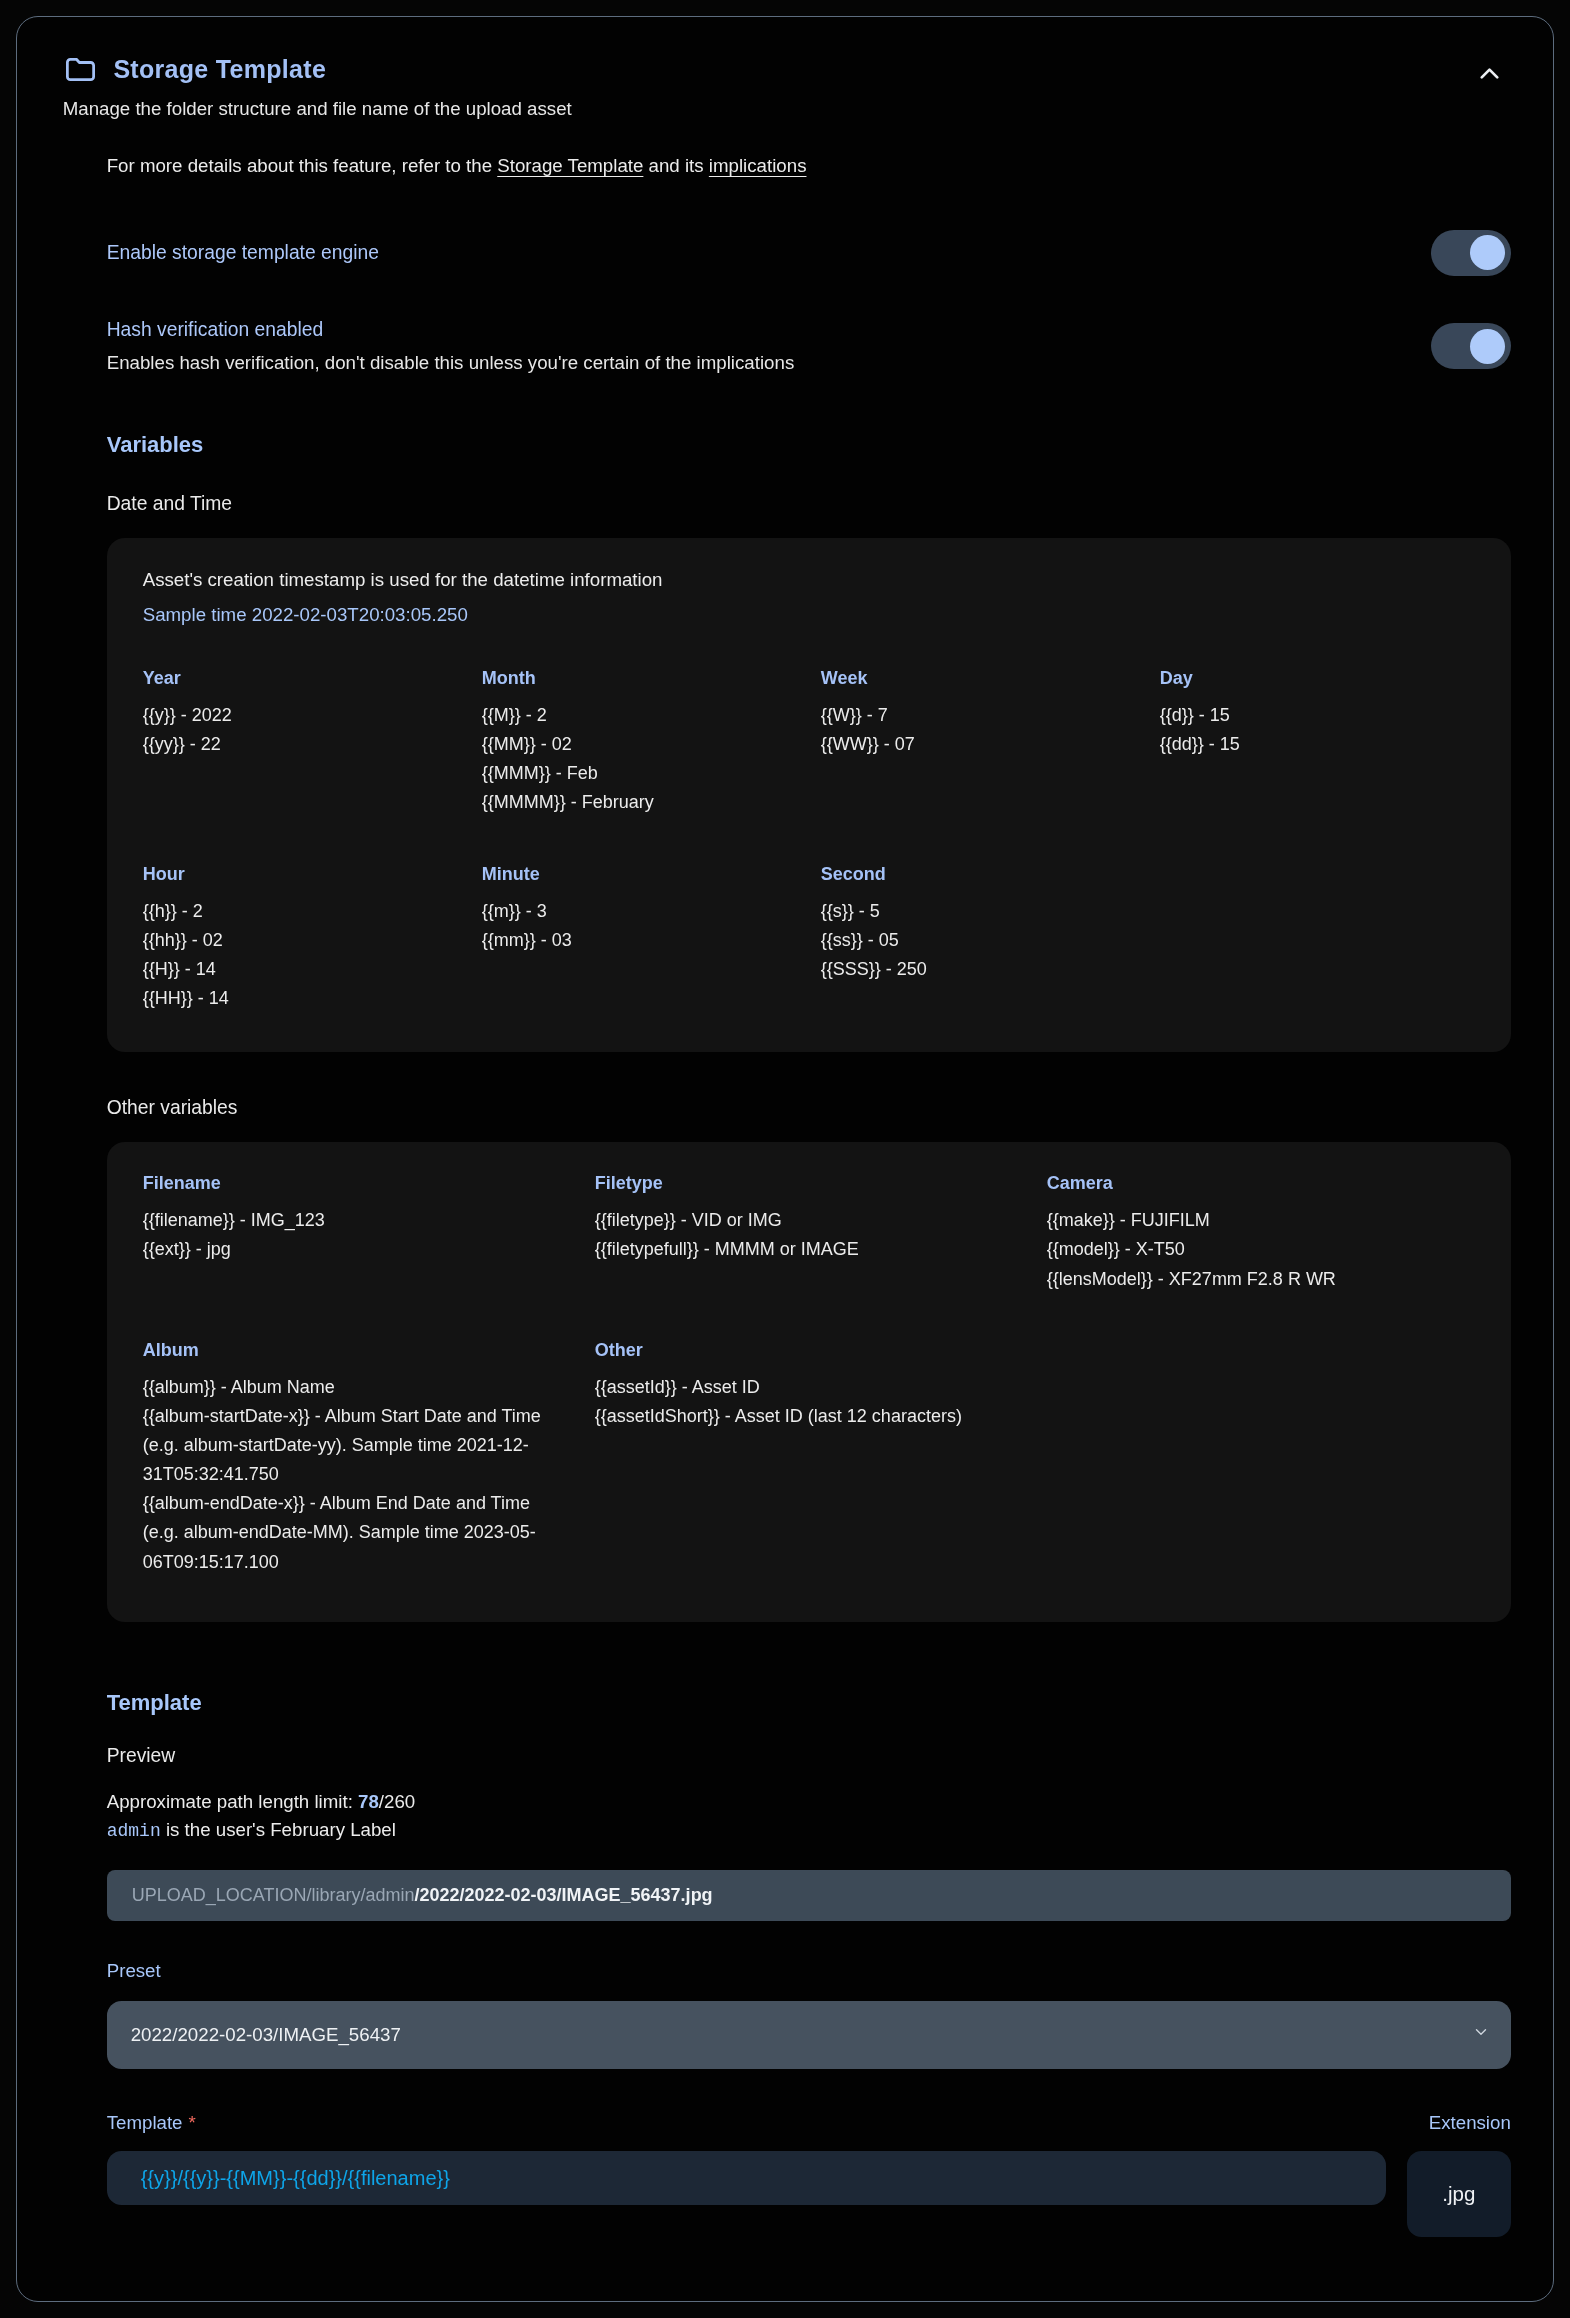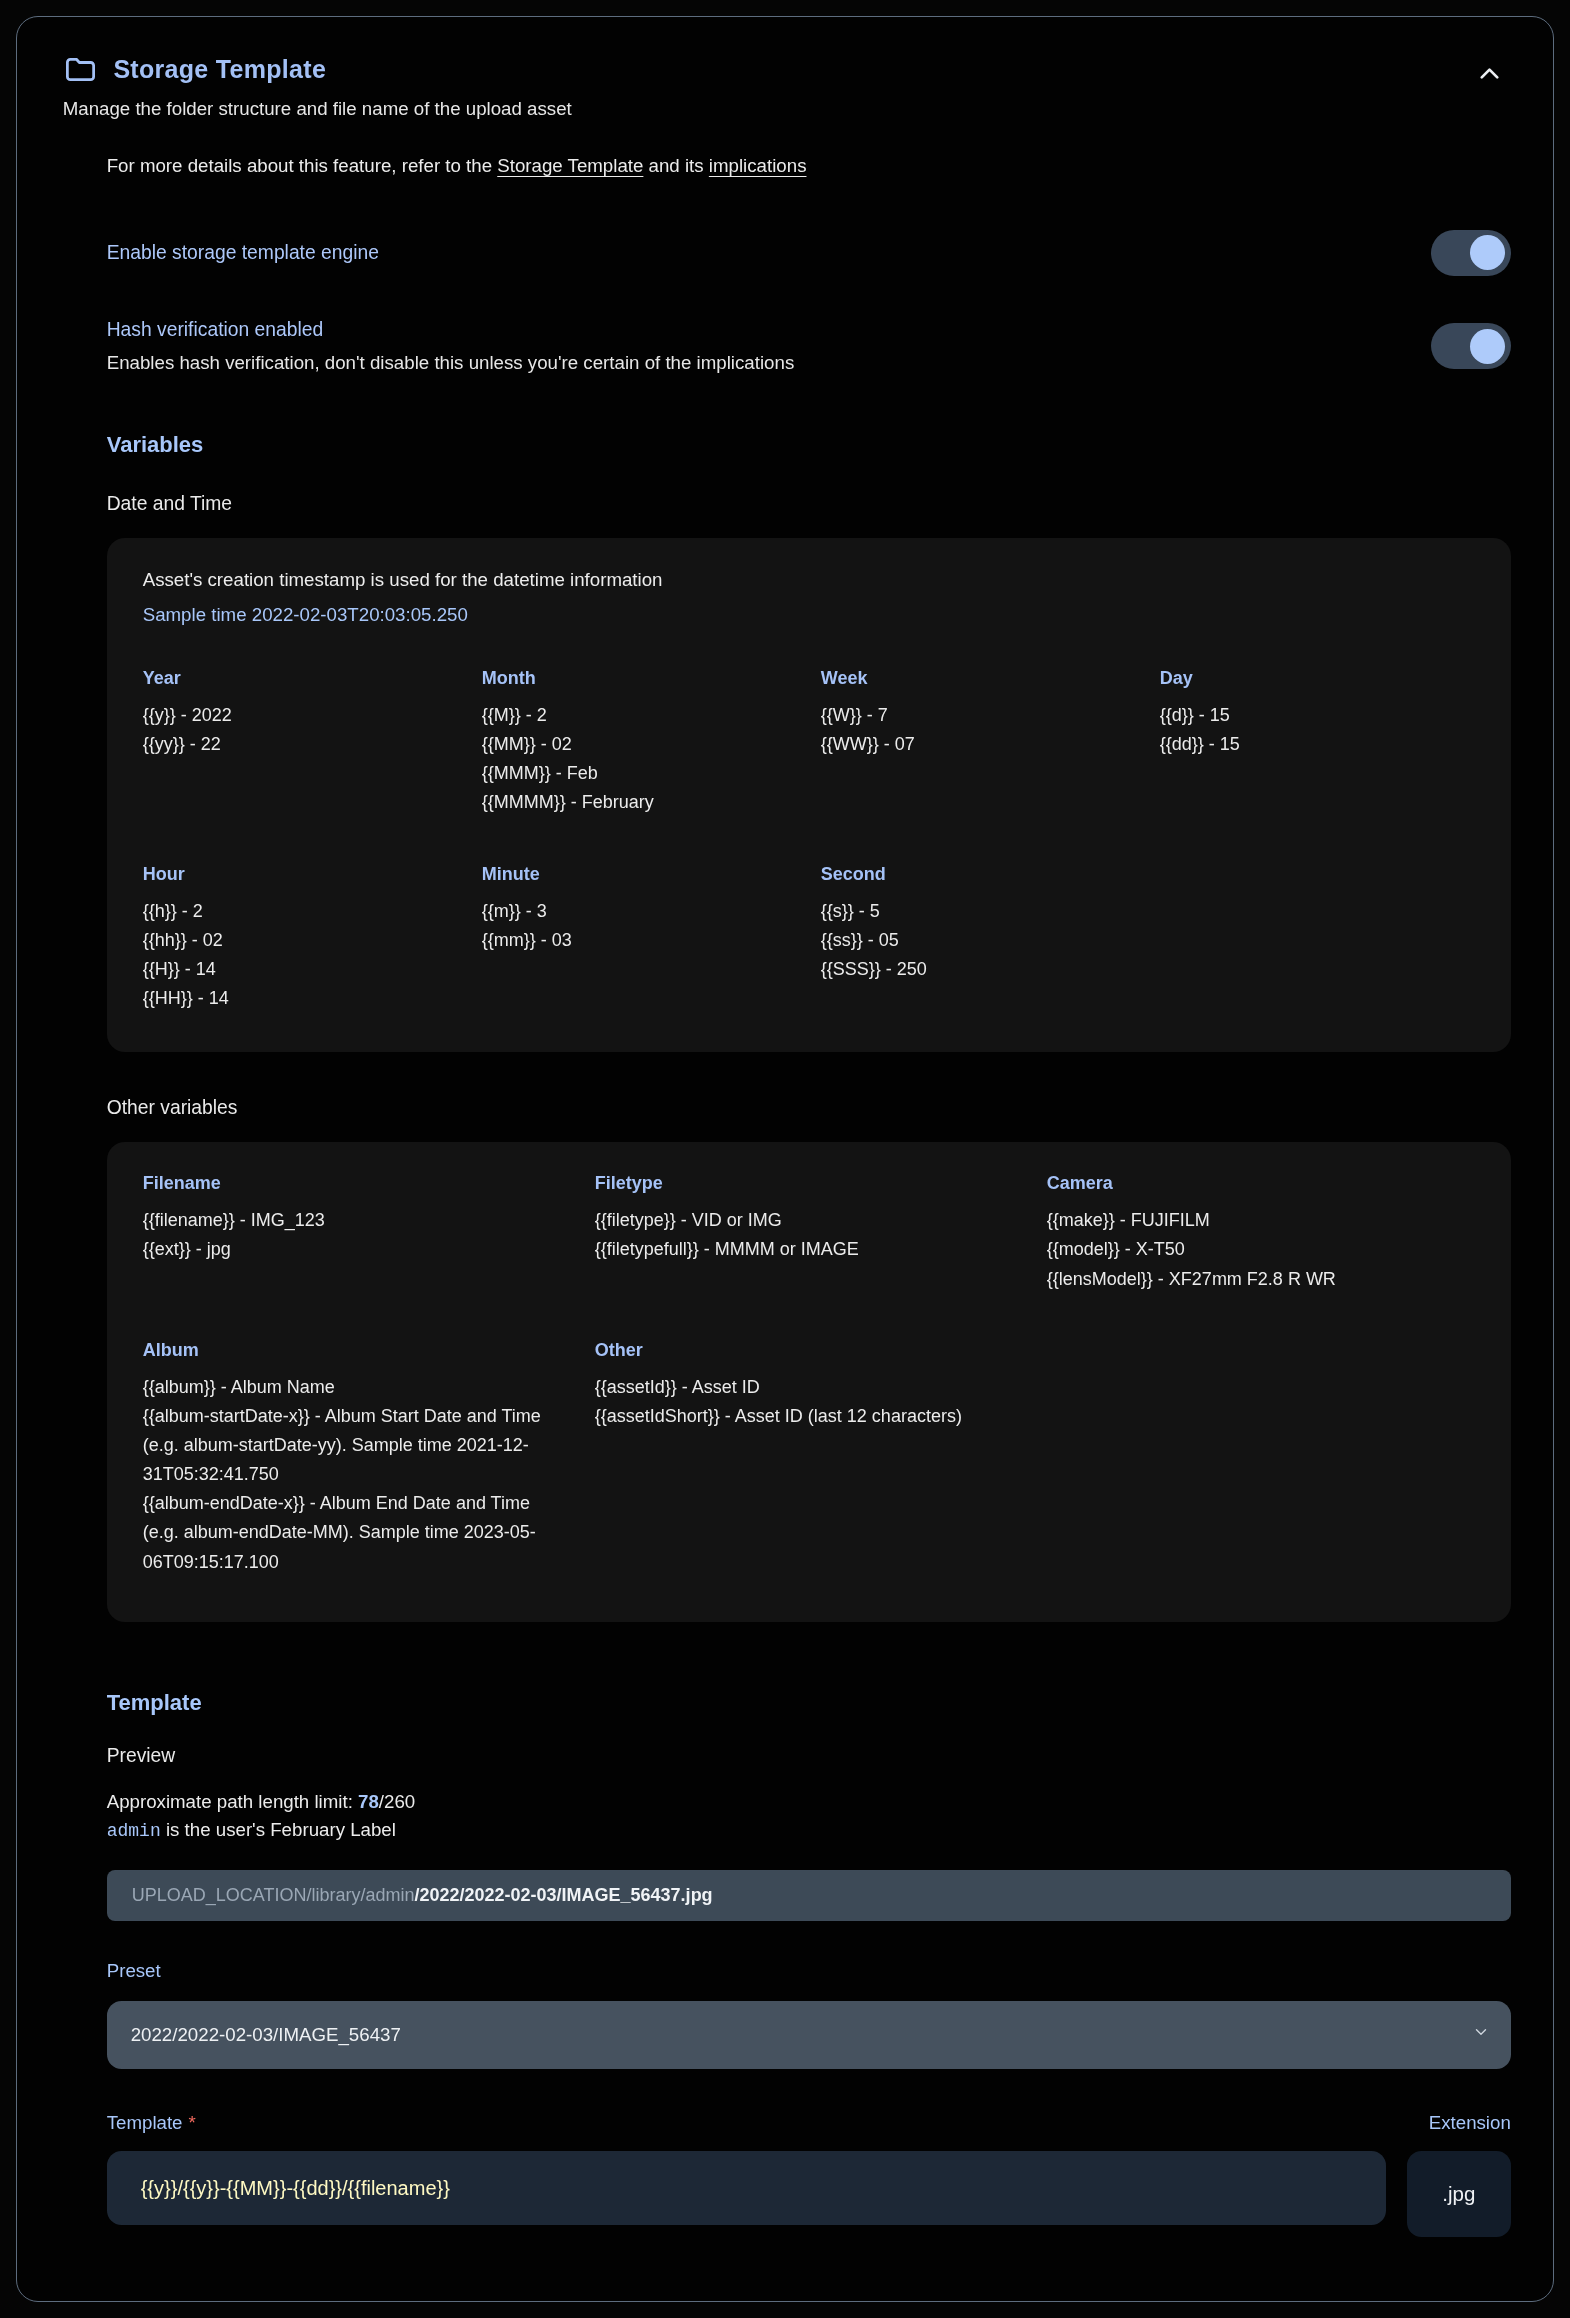--- a/index.html
+++ b/index.html
@@ -62,22 +62,22 @@
   .preset-label { color:#a8c7fa; font-size:18.7px; margin-bottom:19.3px; }
   .preset-select { background:#46525f; border-radius:14.5px; height:68px; display:flex; align-items:center; padding:0 24px; margin-bottom:43px; cursor:pointer; position:relative; }
   .preset-select .preset-value { color:#eef1f4; font-size:18.7px; }
   .preset-select svg { position:absolute; right:20.5px; top:22px; width:18px; height:18px; }
 
   .field-labels { display:flex; justify-content:space-between; align-items:flex-end; margin-bottom:17px; }
   .field-label { color:#a8c7fa; font-size:18.7px; }
   .req { color:#f26a5e; margin-left:6px; }
   .inputs-row { display:flex; gap:20.5px; margin-bottom:63px; }
   .template-input {
-    flex:1; background:#1d2836; border:none; outline:none; border-radius:14.5px; height:74px;
-    color:#fef9c3; font-size:20px; padding:0 34px; font-family:"Liberation Sans", sans-serif;
+    flex:1; background:#1d2836; border:none; outline:none; border-radius:14.5px; height:54px;
+    color:#0ea5e9; font-size:20px; padding:0 34px; font-family:"Liberation Sans", sans-serif;
   }
   .ext-box { width:104px; background:#121c29; border-radius:14.5px; height:86px; display:flex; align-items:center; justify-content:center; color:#f0f2f5; font-size:20.5px; }
 
   .notes-heading { color:#a8c7fa; font-size:22px; font-weight:700; margin-bottom:13.3px; }
 </style>
 </head>
 <body>
 
 <section class="card">
 

